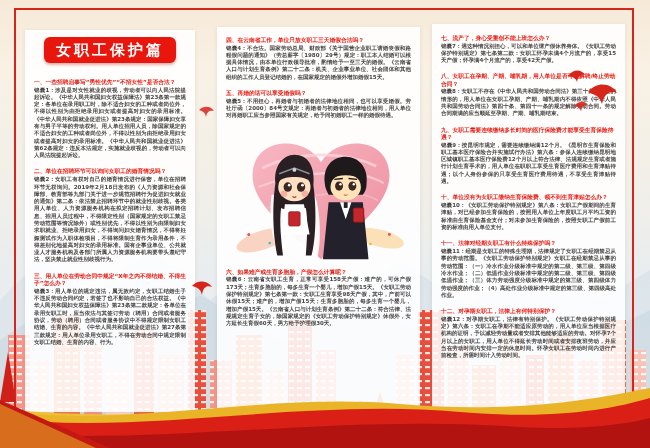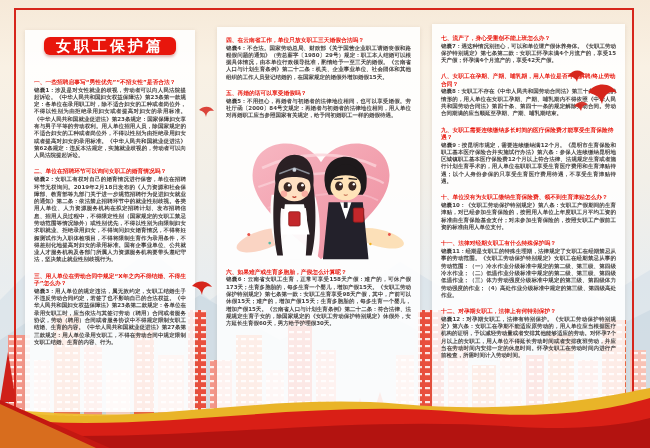--- a/index.html
+++ b/index.html
@@ -12,21 +12,21 @@
   
   .frame-top{position:absolute;left:14px;right:16px;top:8px;height:2px;background:#d6261c;z-index:3;}
   .frame-left{position:absolute;left:14px;top:8px;bottom:0;width:2px;background:#d6261c;z-index:3;}
   .frame-right{position:absolute;right:16px;top:8px;bottom:0;width:2px;background:#d6261c;z-index:3;}
   
   .panel{position:absolute;background:rgba(255,255,255,0.87);box-shadow:0 1px 4px rgba(120,90,70,0.15);z-index:4;overflow:hidden;}
   #panel-left{left:25px;top:30px;width:170px;height:382px;}
   #panel-mid{left:217px;top:27px;width:203px;height:394px;}
   #panel-right{left:432px;top:24px;width:193px;height:392px;}
   .title-box{
-    position:absolute;left:19px;top:7px;width:132px;height:18px;background:#e8160c;border-radius:6px;
+    position:absolute;left:19px;top:7px;width:132px;height:26px;background:#e8160c;border-radius:6px;
     color:#fff;font-weight:bold;font-size:15px;letter-spacing:3px;display:flex;align-items:center;justify-content:center;
     box-shadow:0 2px 3px rgba(160,30,20,0.35);
   }
   
   .pc{position:absolute;left:9px;width:calc(200% - 36px);transform:scale(0.5);transform-origin:0 0;}
   #panel-left .pc{top:48px;}
   #panel-mid .pc{top:9px;}
   #panel-right .pc{top:10px;}
   .sec{margin-bottom:17px;}
   .sec-h{color:#e8160c;font-weight:bold;font-size:11.5px;line-height:14.5px;margin-bottom:2px;}

